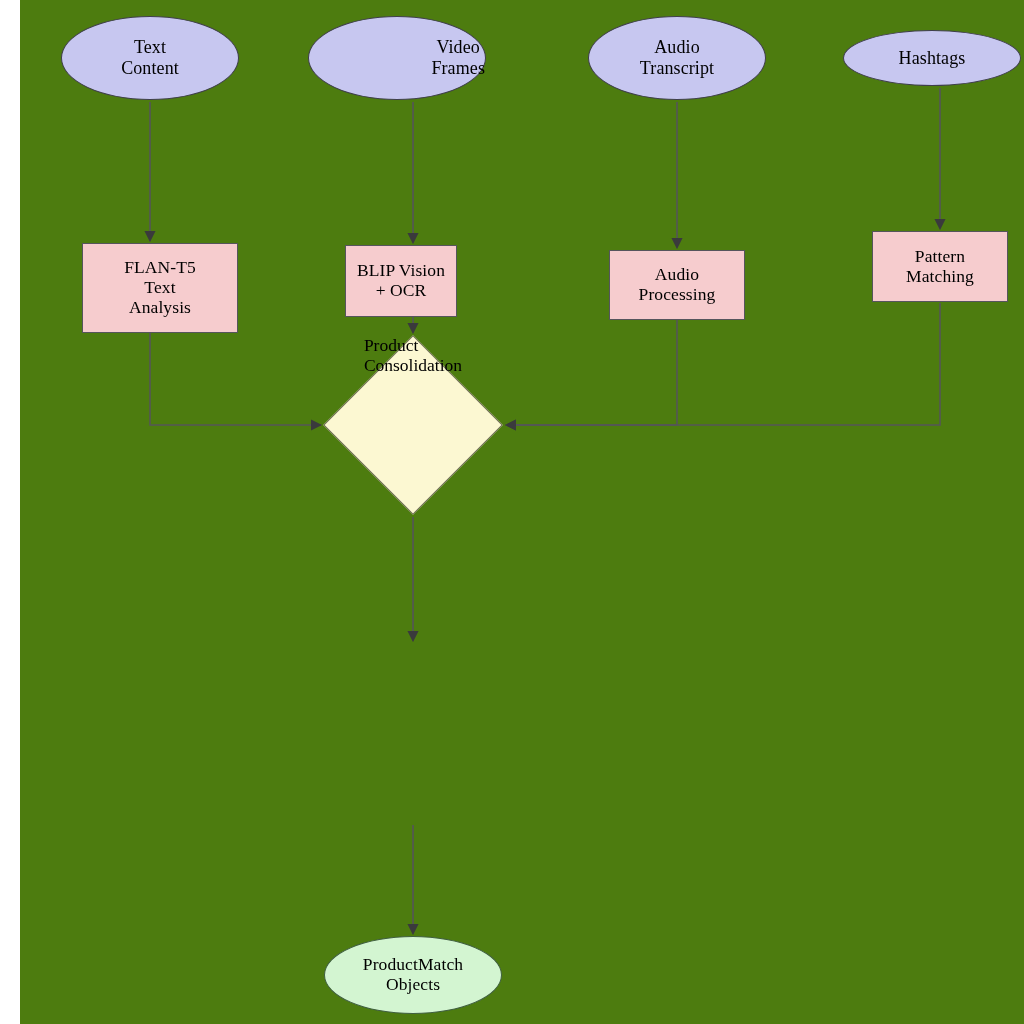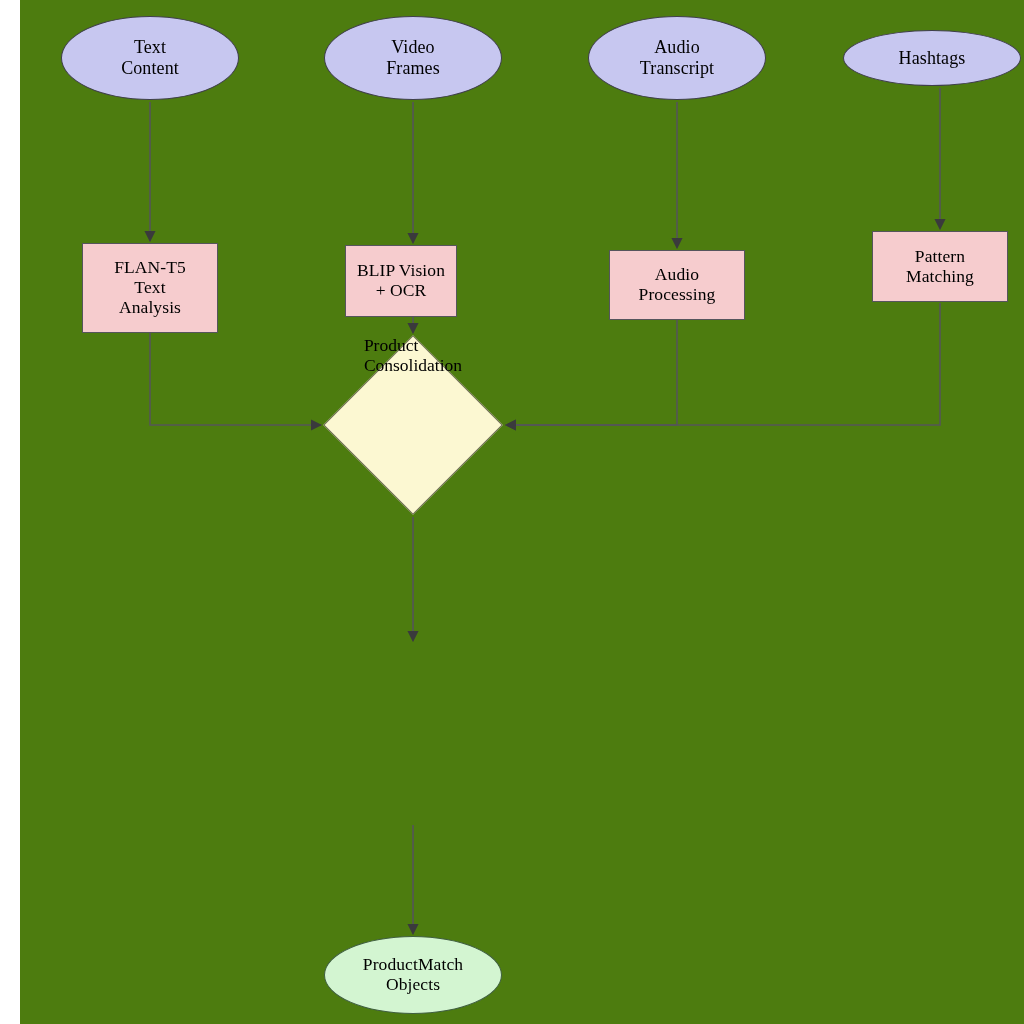--- a/index.html
+++ b/index.html
@@ -95,35 +95,35 @@
       <path d="M 393 517 L 393 641"></path>
       <path d="M 393 825 L 393 934"></path>
     </g>
   </svg>
 
   <div class="node ellipse" style="left:41px; top:16px; width:178px; height:84px; background:#c7c7f0;">
     <span class="label fs18">Text
 Content</span>
   </div>
 
-  <div class="node ellipse" style="left:304px; top:16px; width:178px; height:84px; background:#c7c7f0;">
+  <div class="node ellipse" style="left:288px; top:16px; width:178px; height:84px; background:#c7c7f0;justify-content:flex-end;">
     <span class="label fs18">Video
 Frames</span>
   </div>
 
   <div class="node ellipse" style="left:568px; top:16px; width:178px; height:84px; background:#c7c7f0;">
     <span class="label fs18">Audio
 Transcript</span>
   </div>
 
   <div class="node ellipse" style="left:823px; top:30px; width:178px; height:56px; background:#c7c7f0;">
     <span class="label fs18">Hashtags</span>
   </div>
 
-  <div class="node rect" style="left:62px; top:243px; width:136px; height:90px; background:#f6ccce;">
+  <div class="node rect" style="left:62px; top:243px; width:156px; height:90px; background:#f6ccce;">
     <span class="label fs17">FLAN-T5
 Text
 Analysis</span>
   </div>
 
   <div class="node rect" style="left:325px; top:245px; width:112px; height:72px; background:#f6ccce;">
     <span class="label fs17">BLIP Vision
 + OCR</span>
   </div>
 

